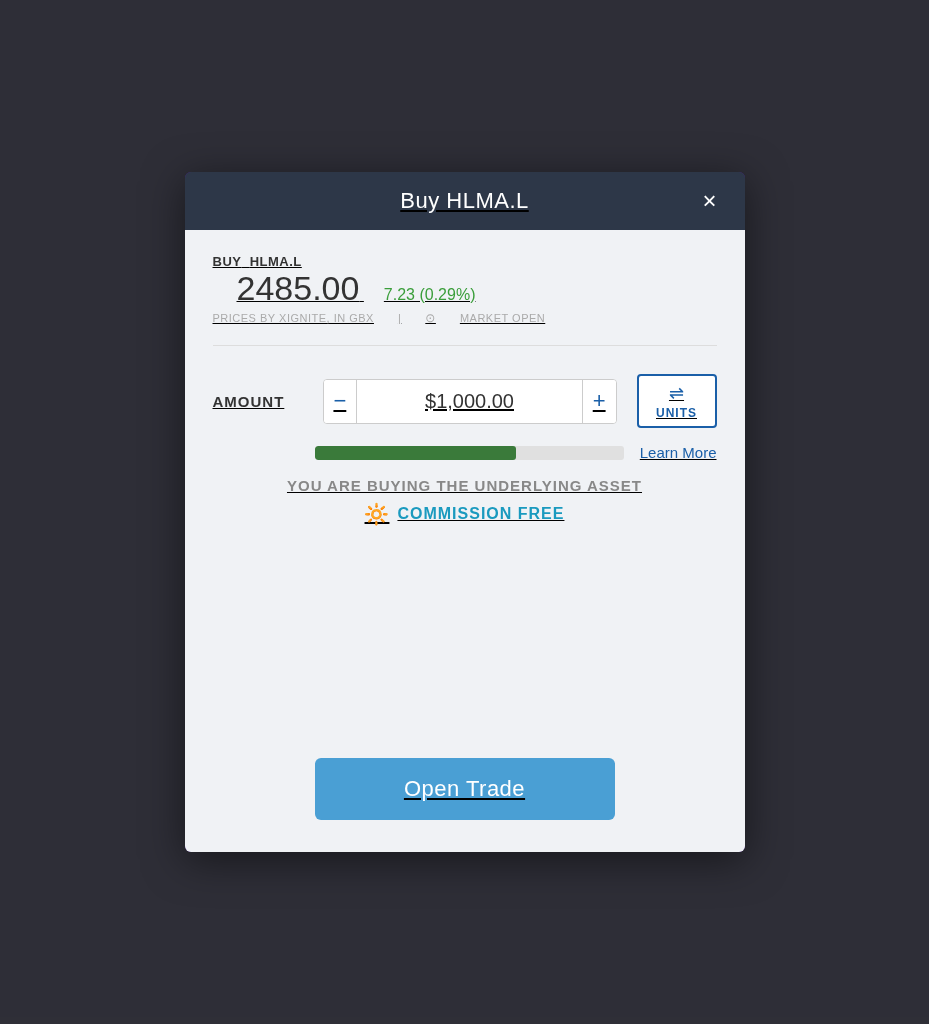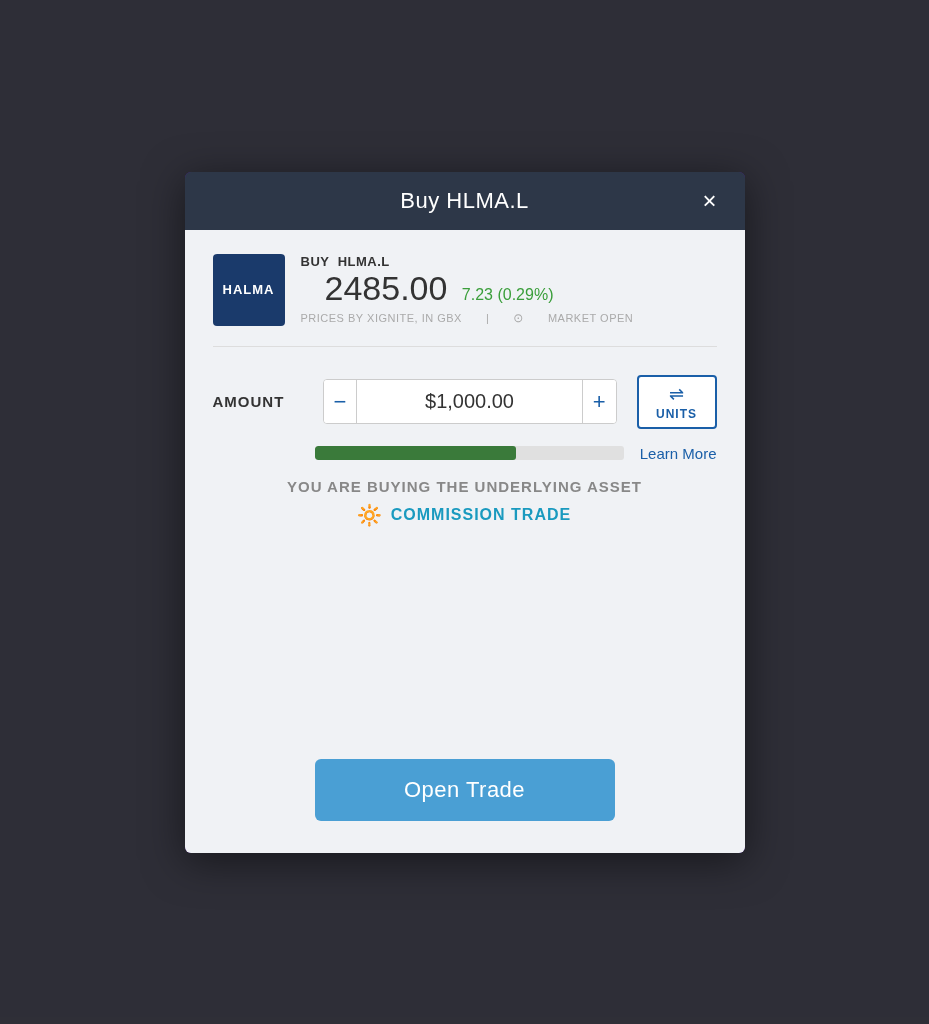--- a/index.html
+++ b/index.html
@@ -26,20 +26,21 @@
       align-items: center;
       background: rgba(40,40,50,0.85);
     }
 
     .modal {
       width: 560px;
       background: #4c1d95;
       border-radius: 6px;
       overflow: hidden;
       box-shadow: 0 8px 40px rgba(0,0,0,0.5);
+      text-decoration: underline;
     }
 
     .modal-header {
       background: #2d3748;
       color: #fff;
       display: flex;
       align-items: center;
       justify-content: center;
       padding: 16px 24px;
       position: relative;
@@ -121,21 +122,21 @@
       font-weight: 300;
       color: #333;
       line-height: 1;
       margin-left: 24px;
     }
 
     .stock-change {
       font-size: 16px;
       color: #3a9e3a;
       font-weight: 500;
-      margin-left: 10px;
+      margin-left: 20px;
       text-align: center;
     }
 
     .stock-meta {
       font-size: 11px;
       color: #aaa;
       letter-spacing: 0.5px;
       margin-top: 4px;
       display: flex;
       align-items: center;
@@ -354,21 +355,20 @@
 
     <div class="modal-header">
       <span class="modal-title">Buy HLMA.L</span>
       <button class="close-btn">×</button>
     </div>
 
     <div class="modal-body">
 
       <div class="stock-info-row">
         <div class="stock-left">
-          <div class="stock-logo">HALMA</div>
           <div class="stock-details">
             <div class="stock-label">
               <span>BUY</span>
               &nbsp;<span>HLMA.L</span>
             </div>
             <div>
               <span class="stock-price">2485.00</span>
               <span class="stock-change">7.23 (0.29%)</span>
             </div>
             <div class="stock-meta">
@@ -403,21 +403,21 @@
         <div class="progress-bar-container">
           <div class="progress-bar-fill" style="width: 65%"></div>
         </div>
         <a class="learn-more-link">Learn More</a>
       </div>
 
       <div class="underlying-asset">
         <div class="underlying-text">YOU ARE BUYING THE UNDERLYING ASSET</div>
         <div class="commission-row">
           <span class="commission-icon">🔆</span>
-          <span class="commission-label">COMMISSION TRADE</span>
+          <span class="commission-label">COMMISSION FREE</span>
         </div>
       </div>
 
       <div class="spacer"></div>
 
       <button class="open-trade-btn">Open Trade</button>
 
     </div>
   </div>
 </div>

